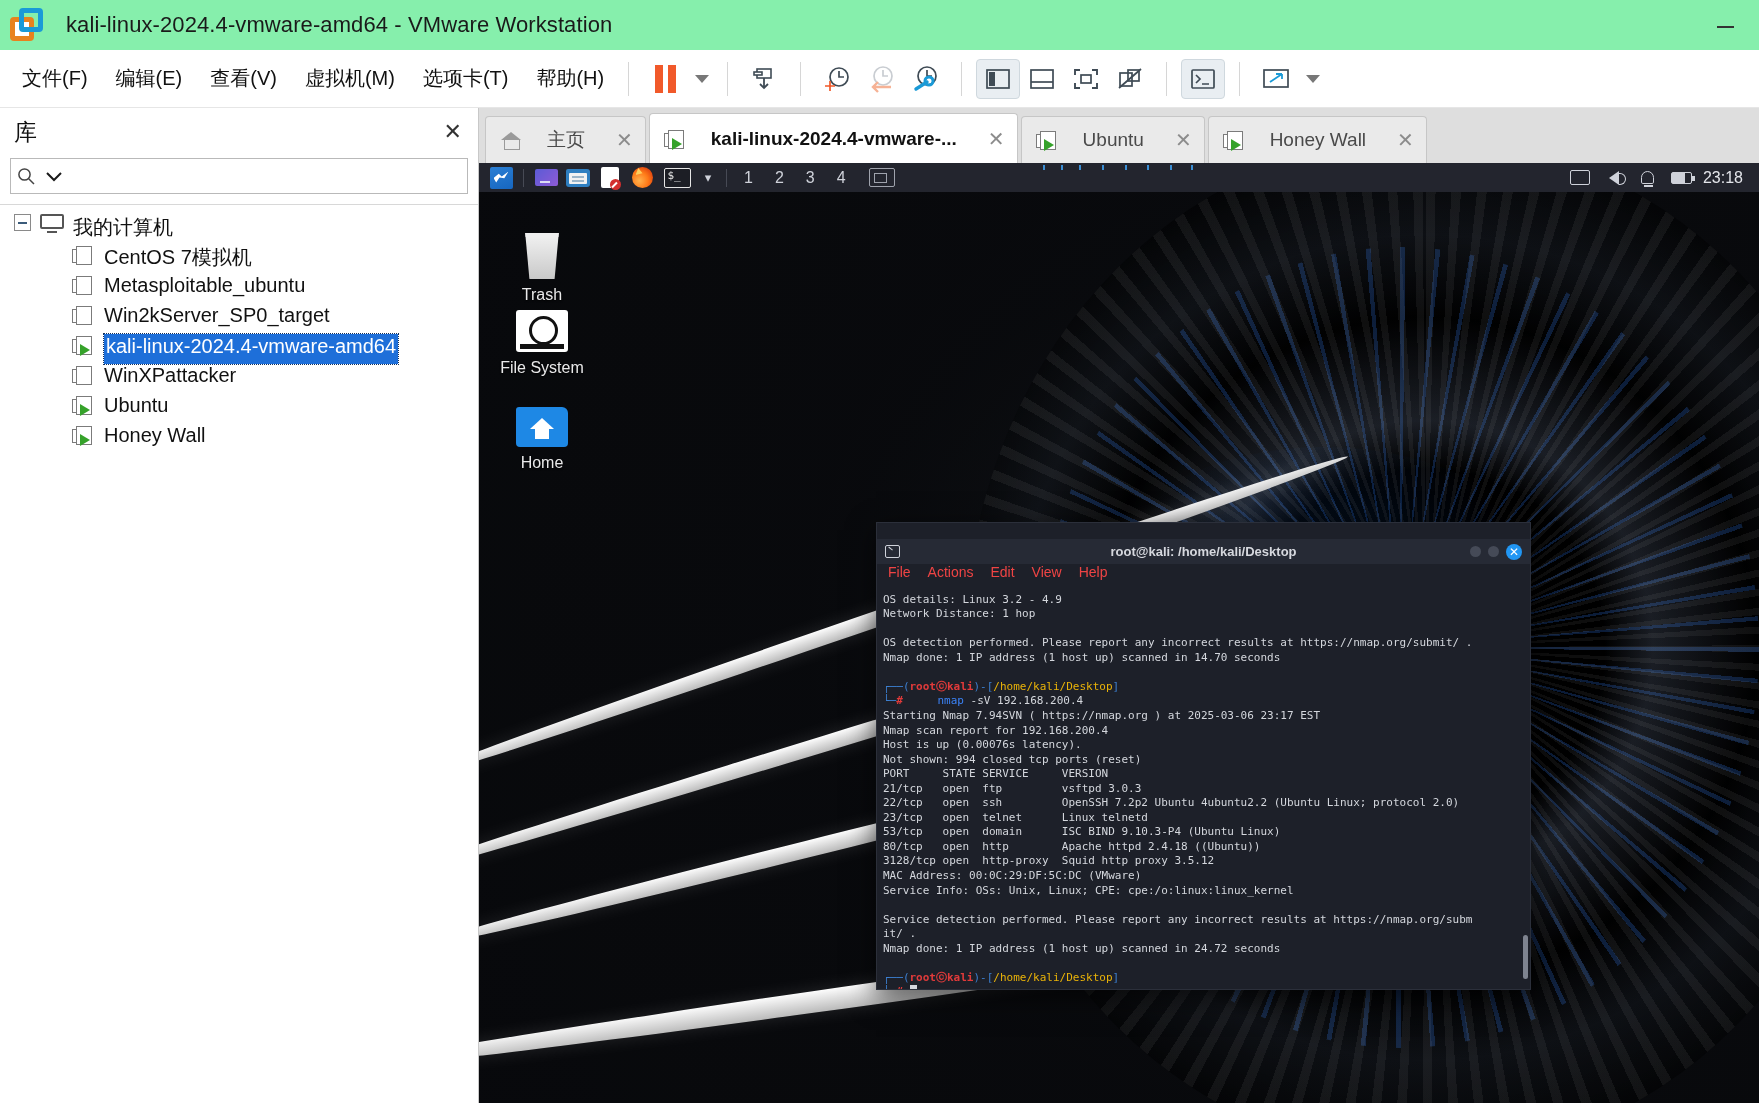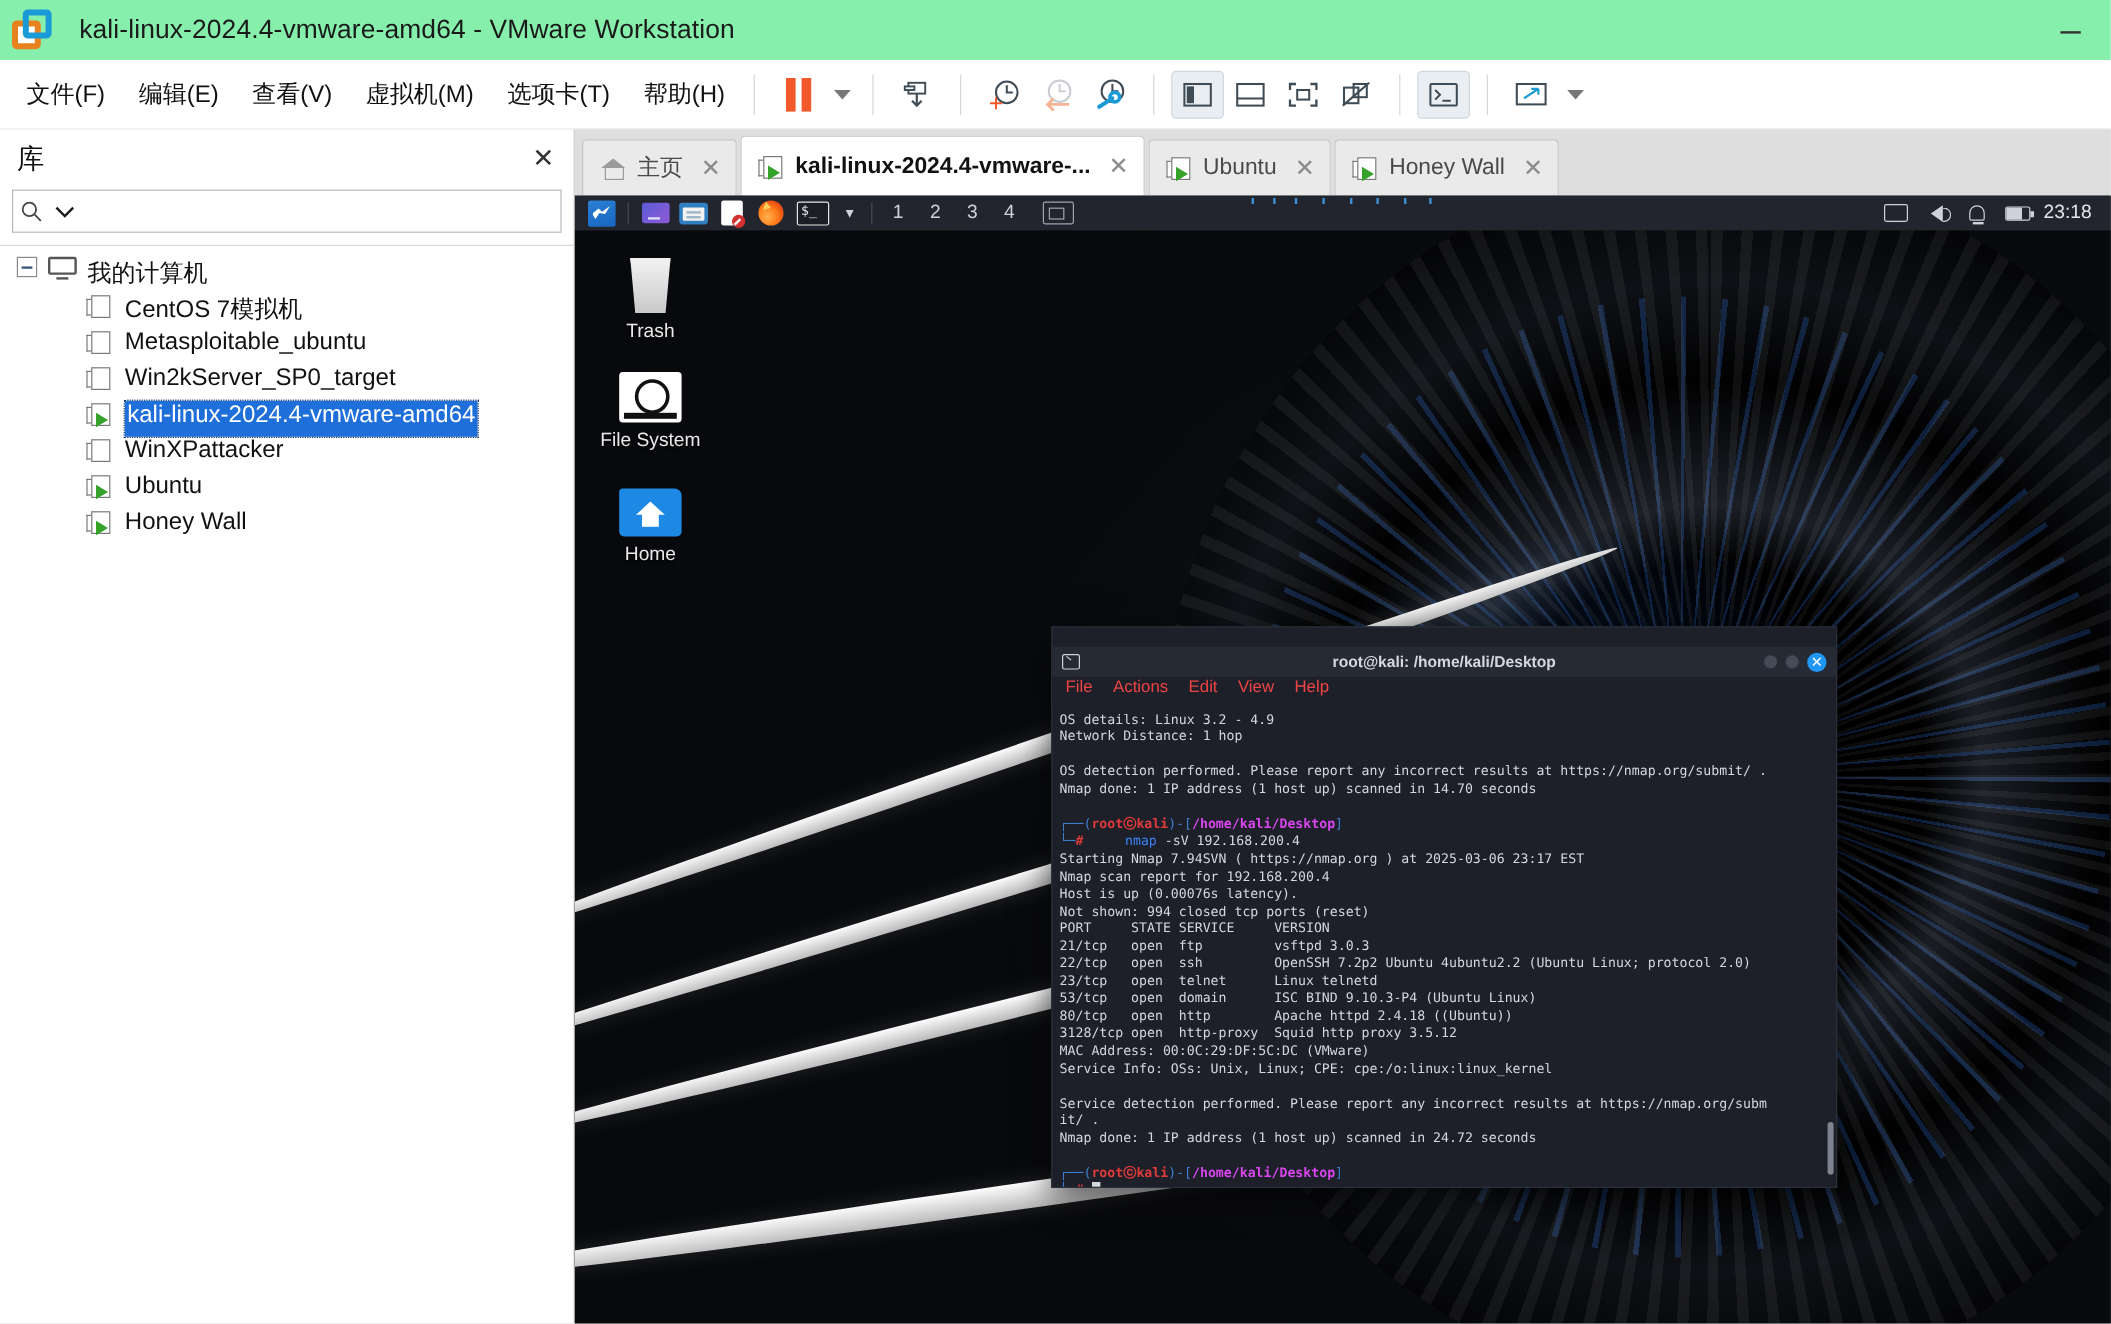--- a/index.html
+++ b/index.html
@@ -51,21 +51,21 @@
   .ic-monitor:after { content:""; position:absolute; left:7px; bottom:0; width:10px; height:2.5px; background:#555;}
   .ic-vm { width:22px; height:22px; margin-right:10px; position:relative; flex:0 0 22px;}
   .ic-vm .b { position:absolute; left:4px; top:2px; width:16px; height:19px; border:1.8px solid #7b7b7b; background:#fff;}
   .ic-vm .a { position:absolute; left:0px; top:5px; width:6px; height:14px; border:1.8px solid #7b7b7b; border-right:0; background:#fff;}
   .ic-vm .play { position:absolute; left:8px; top:10px; width:0;height:0; border-left:10px solid #35a22a; border-top:6px solid transparent; border-bottom:6px solid transparent;}
   .tnode.selected .label { background:#1e6fd9; color:#fff; outline:1px dotted #11305e; padding:1px 2px;}
 
   
   .right { flex:1 1 auto; display:flex; flex-direction:column; min-width:0; background:#dedede;}
   .tabstrip { height:55px; flex:0 0 55px; display:flex; align-items:flex-end; background:#dedede; padding-left:6px;}
-  .tab { height:47px; display:flex; align-items:center; gap:9px; padding:0 12px 0 14px; margin-right:3px;
+  .tab { height:47px; display:flex; align-items:center; gap:25px; padding:0 12px 0 14px; margin-right:3px;
          background:#eaeaea; border:1px solid #c6c6c6; border-bottom:0; border-radius:4px 4px 0 0; cursor:default; max-width:360px;}
   .tab.active { background:#fff; height:50px; border-color:#c6c6c6;}
   .tab .tlabel { font-size:19px; color:#4a4a4a; white-space:nowrap; overflow:hidden; text-overflow:ellipsis;}
   .tab.active .tlabel { color:#111; font-weight:bold;}
   .tab .tclose { font-size:20px; color:#8c8c8c; margin-left:6px;}
   .home-ic { width:22px;height:20px; position:relative; flex:0 0 22px;}
   .home-ic:before{content:"";position:absolute;left:1px;top:2px;width:0;height:0;border-left:10px solid transparent;border-right:10px solid transparent;border-bottom:8px solid #9a9a9a;}
   .home-ic:after{content:"";position:absolute;left:4px;top:9px;width:14px;height:10px;border:1.8px solid #9a9a9a;border-top:0;}
 
   
@@ -153,21 +153,21 @@
   .tbtn { width:11px;height:11px;border-radius:50%;background:#454a57;}
   .tbtn.close { background:#2196f3; width:16px;height:16px; display:flex;align-items:center;justify-content:center;color:#fff;font-size:12px;}
   .term-menu { height:25px; display:flex; gap:17px; padding:0 11px; background:#1d2029; color:#ef4444; font-size:14px;}
   .term-menu span { cursor:default;}
   .term-body { flex:1 1 auto; padding:4px 0 0 6px; overflow:hidden; position:relative;
      font-family:"DejaVu Sans Mono", monospace; font-size:11px; line-height:14.55px; color:#d4d7dd; white-space:pre;}
   .term-scroll { position:absolute; right:2px; top:30px; bottom:10px; width:5px;}
   .term-scroll i { position:absolute; right:0; bottom:0; width:5px; height:44px; background:#7e838f; border-radius:3px;}
   .pr-brk { color:#3c7fd0;}
   .pr-root { color:#e03a3a; font-weight:bold;}
-  .pr-path { color:#d946ef; font-weight:bold;}
+  .pr-path { color:#eab308; font-weight:normal;}
   .pr-cmd { color:#3b82f6;margin-left:28px;}
   .cursor { display:inline-block; width:7px; height:12px; background:#d4d7dd; vertical-align:-2px;}
 </style>
 </head>
 <body>
 
 <div class="app">
 
   <div class="titlebar">
     <div class="vm-logo">
@@ -471,21 +471,21 @@
 
         <div class="desktop">
           <div class="swirl"></div>
           <div class="swirl2"></div>
           <div class="glow"></div>
           <div class="ribbon r1"></div>
           <div class="ribbon r2"></div>
           <div class="ribbon r3"></div>
           <div class="ribbon r4"></div>
 
-          <div class="dicon" style="left:15px; top:23px;">
+          <div class="dicon" style="left:15px; top:41px;">
             <div class="trash-ic"></div>
             <div class="lbl">Trash</div>
           </div>
           <div class="dicon" style="left:15px; top:118px;">
             <div class="fs-ic"></div>
             <div class="lbl">File System</div>
           </div>
           <div class="dicon" style="left:15px; top:215px;">
             <div class="home-fold"></div>
             <div class="lbl">Home</div>

